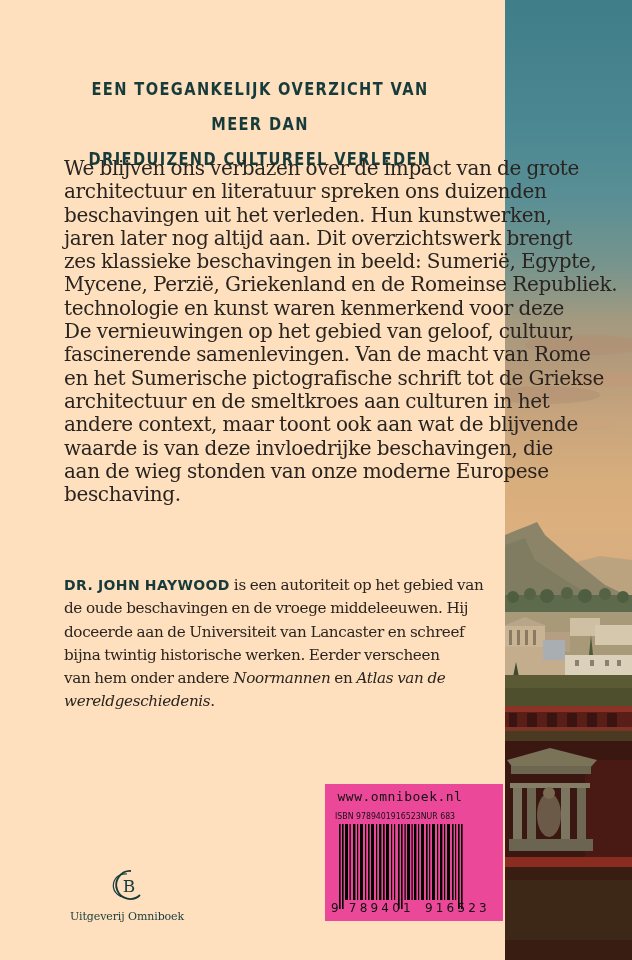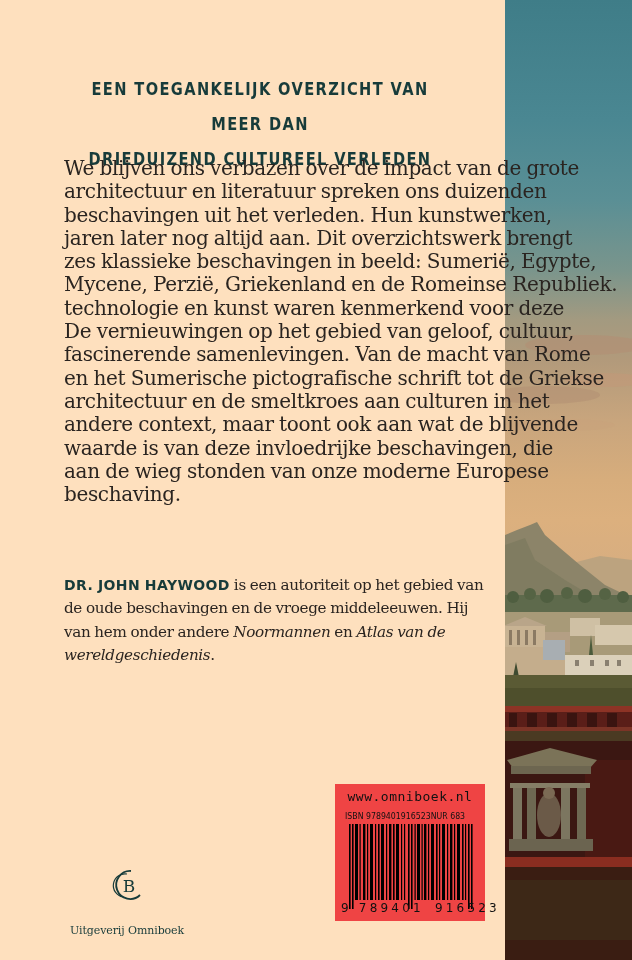--- a/index.html
+++ b/index.html
@@ -100,25 +100,25 @@
       font-family: "DejaVu Sans", sans-serif;
       font-weight: bold;
       font-size: 14px;
       color: #173b3a;
       letter-spacing: 0.4px;
     }
     .bio em {
     }
     .barcode-box {
       position: absolute;
-      left: 335px;
+      left: 325px;
       top: 784px;
-      width: 150px;
+      width: 178px;
       height: 137px;
-      background: #ef4444;
+      background: #ec4899;
     }
     .barcode-url {
       position: absolute;
       left: 0; top: 5px;
       width: 150px;
       text-align: center;
       font-family: "DejaVu Sans Mono", monospace;
       font-size: 13px;
       letter-spacing: 0.5px;
       color: #111;
@@ -163,21 +163,21 @@
     .publisher-logo {
       width: 34px;
       height: 34px;
       margin: 0 auto;
       display: block;
     }
     .publisher-name {
       font-family: "DejaVu Serif", serif;
       font-size: 11px;
       color: #173b3a;
-      margin-top: 22px;
+      margin-top: 8px;
       letter-spacing: -0.1px;
     }
   </style>
 </head>
 <body>
 
 <div class="cover">
 
   <div class="panel"></div>
 
@@ -277,20 +277,22 @@
     <span class="line">architectuur en de smeltkroes aan culturen in het</span>
     <span class="line">andere context, maar toont ook aan wat de blijvende</span>
     <span class="line">waarde is van deze invloedrijke beschavingen, die</span>
     <span class="line">aan de wieg stonden van onze moderne Europese</span>
     <span class="line">beschaving.</span>
   </div>
 
   <div class="bio">
     <span class="line"><span class="author">DR. JOHN HAYWOOD</span><span> is een autoriteit op het gebied van</span></span>
     <span class="line">de oude beschavingen en de vroege middeleeuwen. Hij</span>
+    <span class="line">doceerde aan de Universiteit van Lancaster en schreef</span>
+    <span class="line">bijna twintig historische werken. Eerder verscheen</span>
     <span class="line"><span>van hem onder andere </span><em>Noormannen</em><span> en </span><em>Atlas van de</em></span>
     <span class="line"><em>wereldgeschiedenis</em><span>.</span></span>
   </div>
 
   <div class="barcode-box">
     <div class="barcode-url">www.omniboek.nl</div>
     <div class="barcode-isbn">
       <span>ISBN 9789401916523</span>
       <span>NUR 683</span>
     </div>

